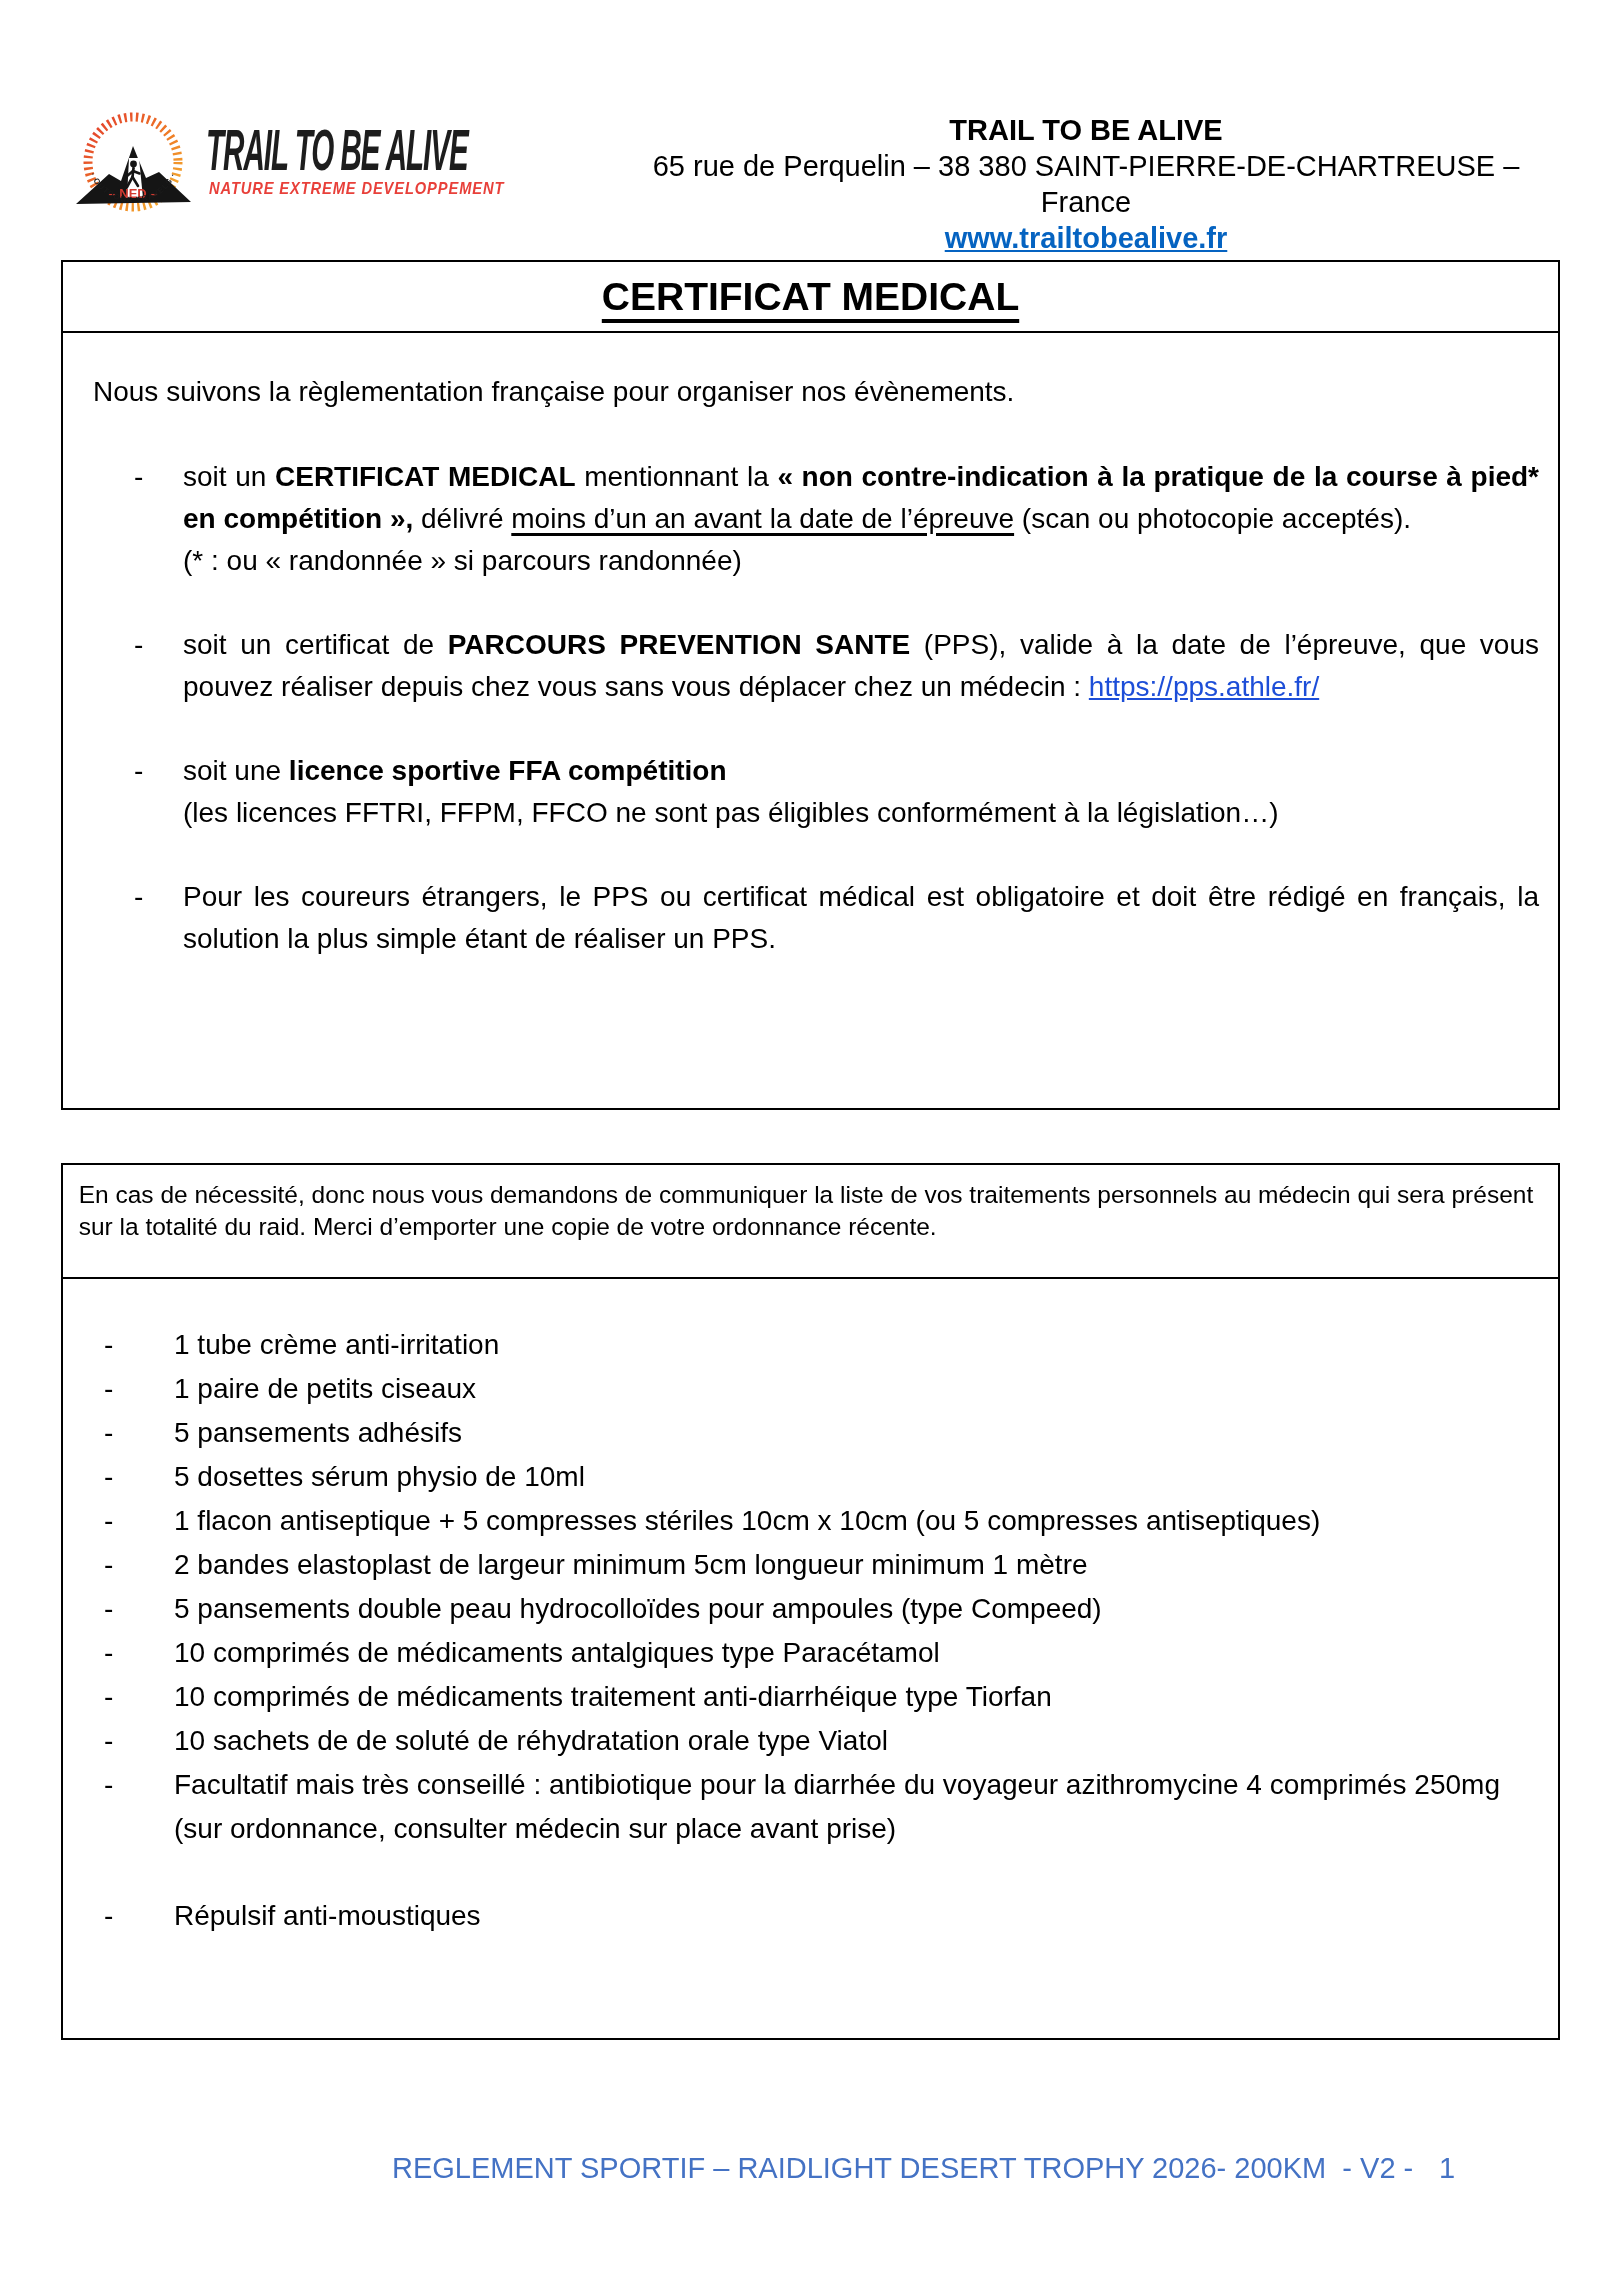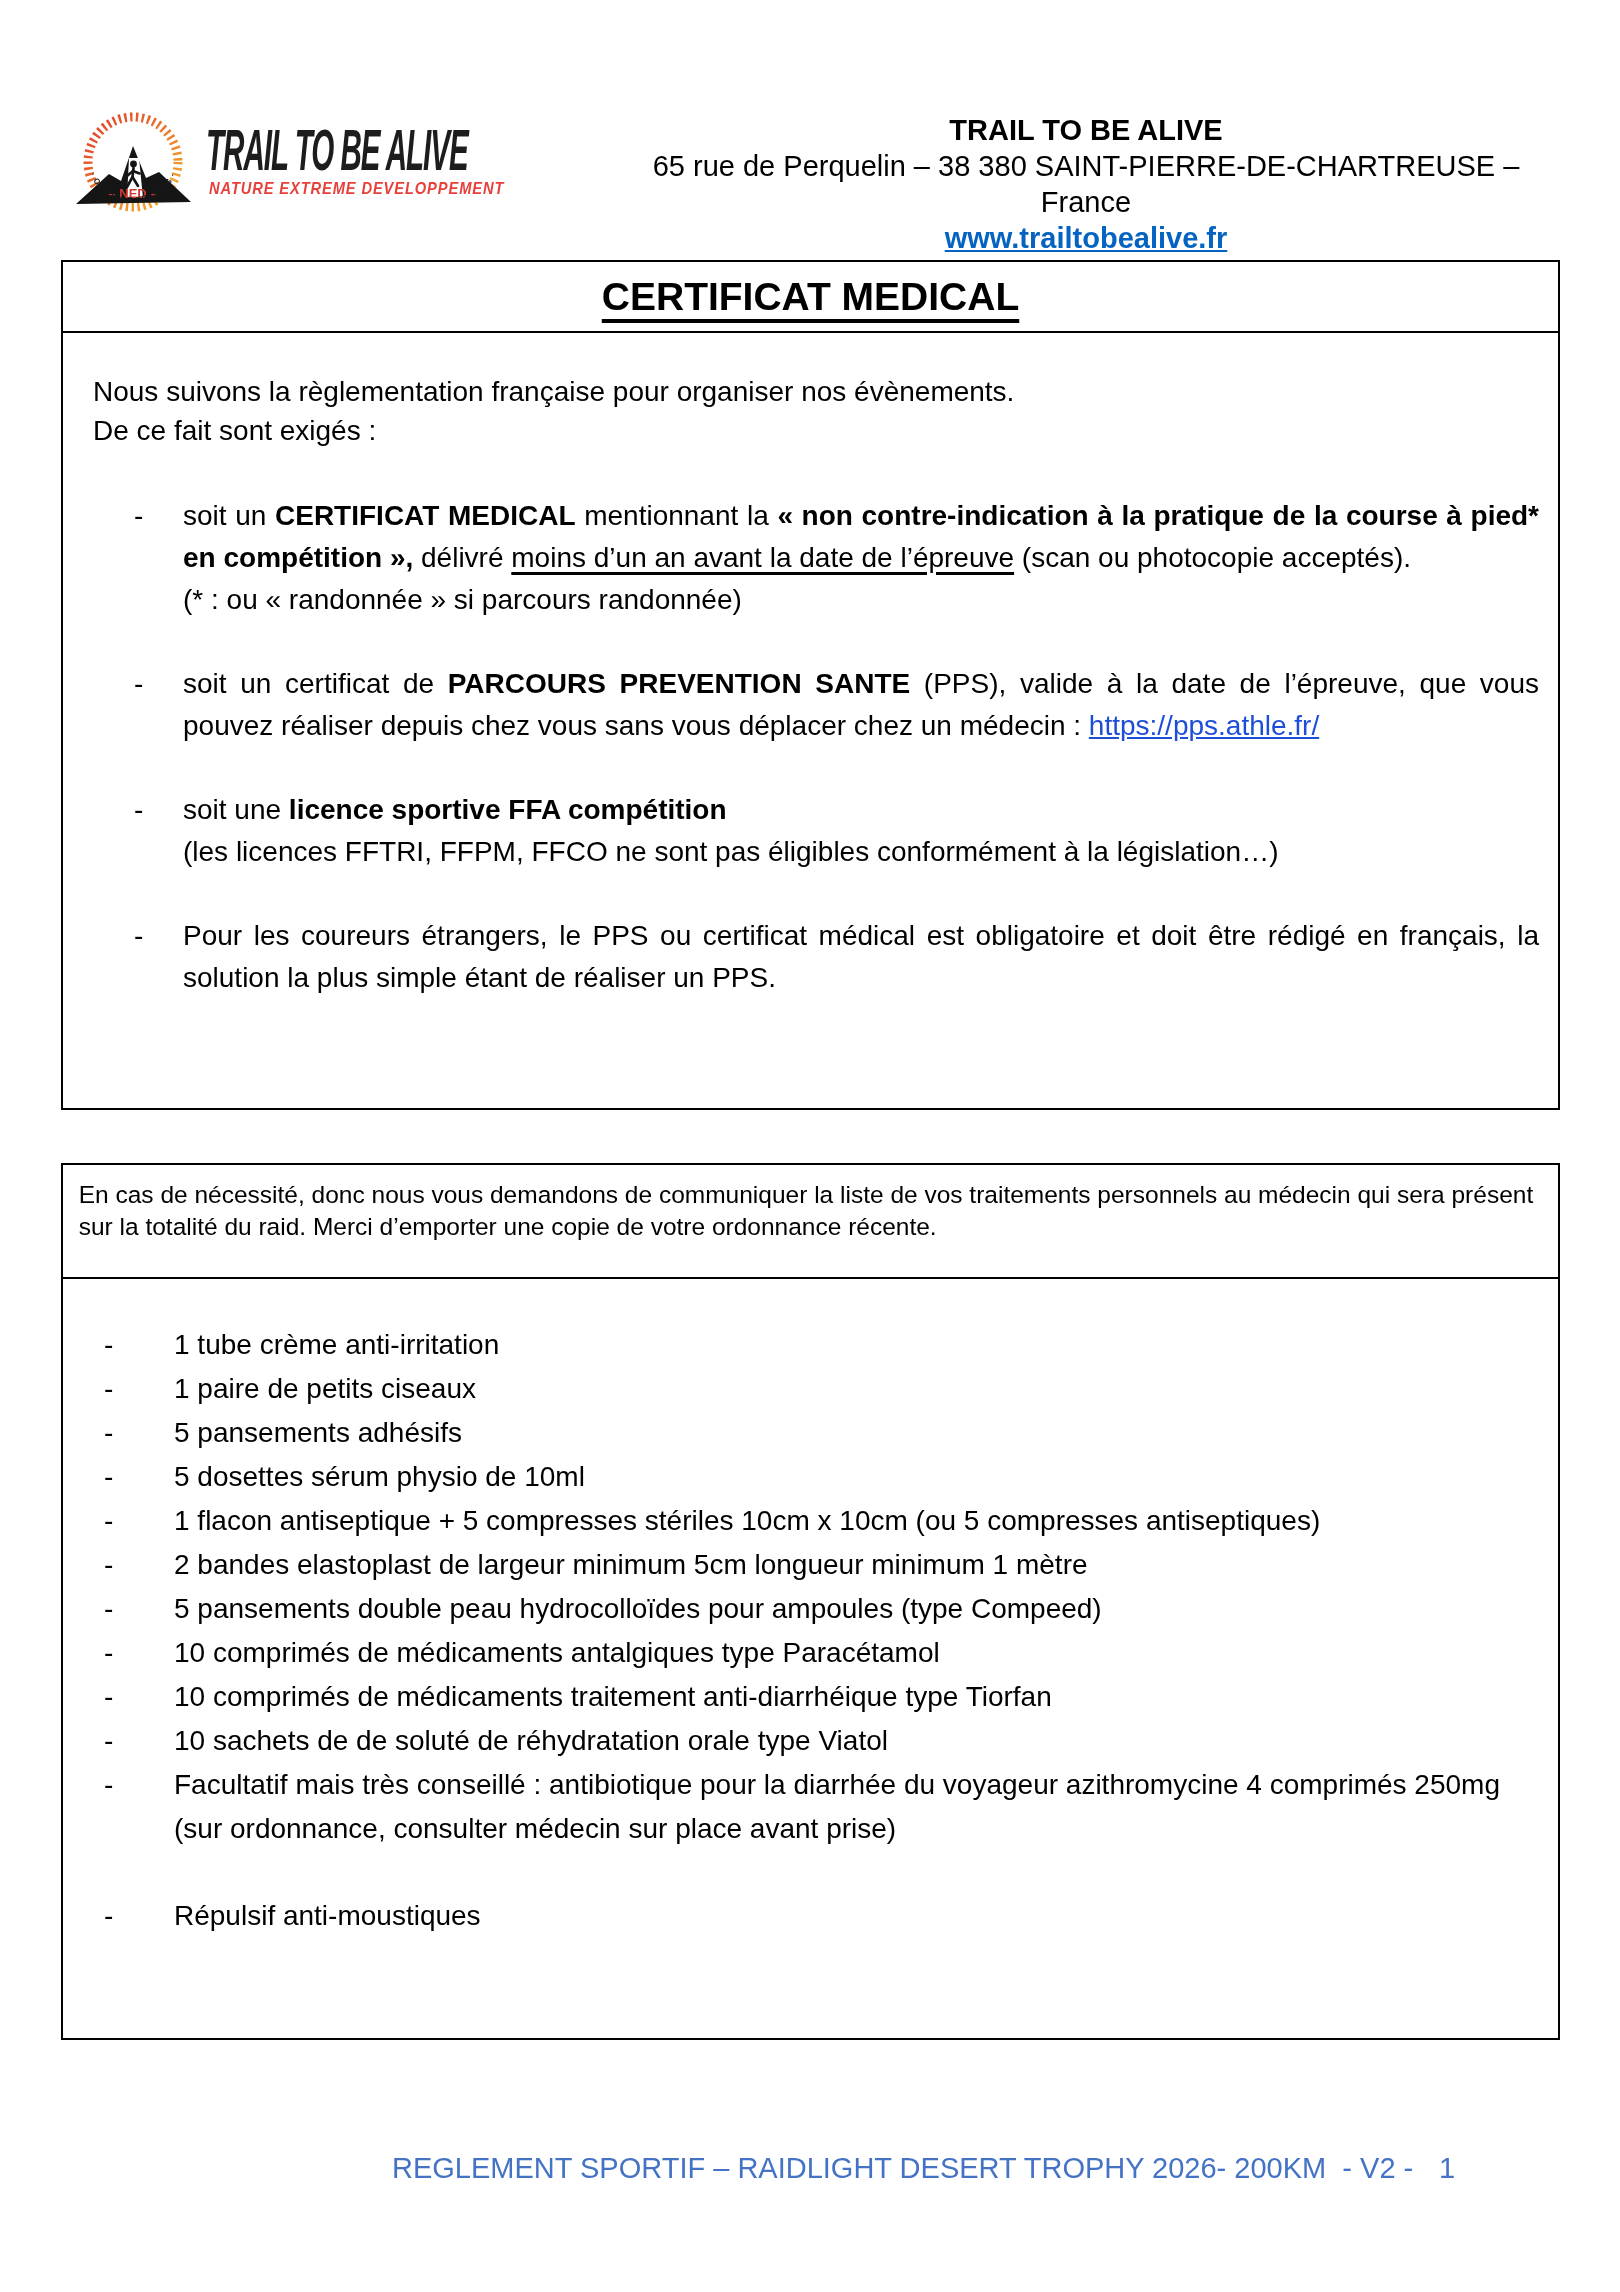--- a/index.html
+++ b/index.html
@@ -101,21 +101,20 @@
     <div><span class="site-link">www.trailtobealive.fr</span></div>
   </div>
 
   <div class="doc-box" id="box-cert">
     <div class="box-title-row">
       <span class="box-title">CERTIFICAT MEDICAL</span>
     </div>
     <div class="cert-content">
       <div class="intro">
         <p>Nous suivons la règlementation française pour organiser nos évènements.</p>
-        <p>De ce fait sont exigés :</p>
       </div>
       <ul class="bullet-list">
         <li>
           <span class="dash">-</span>
           <div class="btxt"><span>soit un </span><span class="b">CERTIFICAT MEDICAL</span><span> mentionnant la </span><span class="b">« non contre-indication à la pratique de la course à pied* en compétition », </span><span>délivré </span><span class="u">moins d’un an avant la date de l’épreuve</span><span> (scan ou photocopie acceptés).</span><div>(* : ou « randonnée » si parcours randonnée)</div></div>
         </li>
         <li>
           <span class="dash">-</span>
           <div class="btxt"><span>soit un certificat de </span><span class="b">PARCOURS PREVENTION SANTE</span><span> (PPS), valide à la date de l’épreuve, que vous pouvez réaliser depuis chez vous sans vous déplacer chez un médecin : </span><span class="link">https://pps.athle.fr/</span></div>
         </li>

